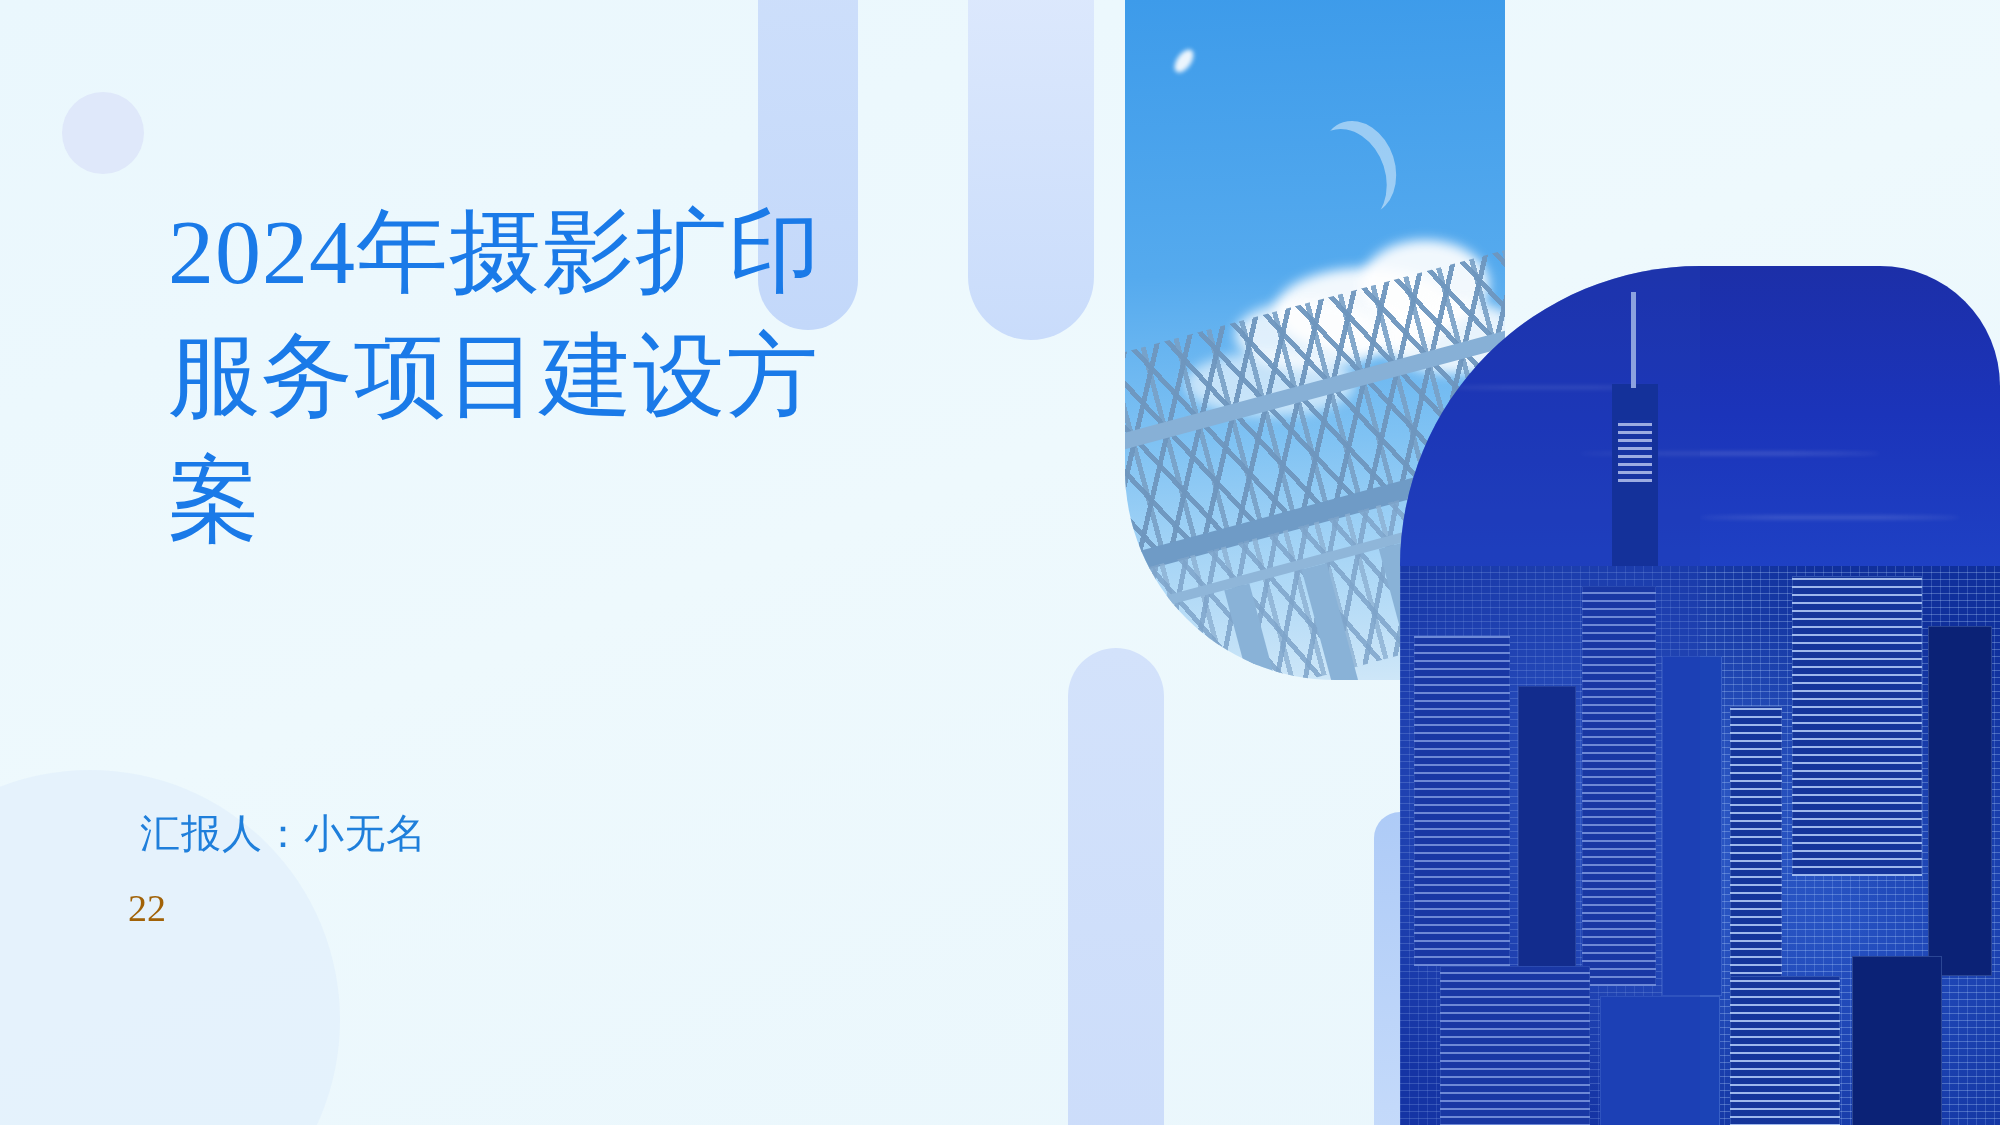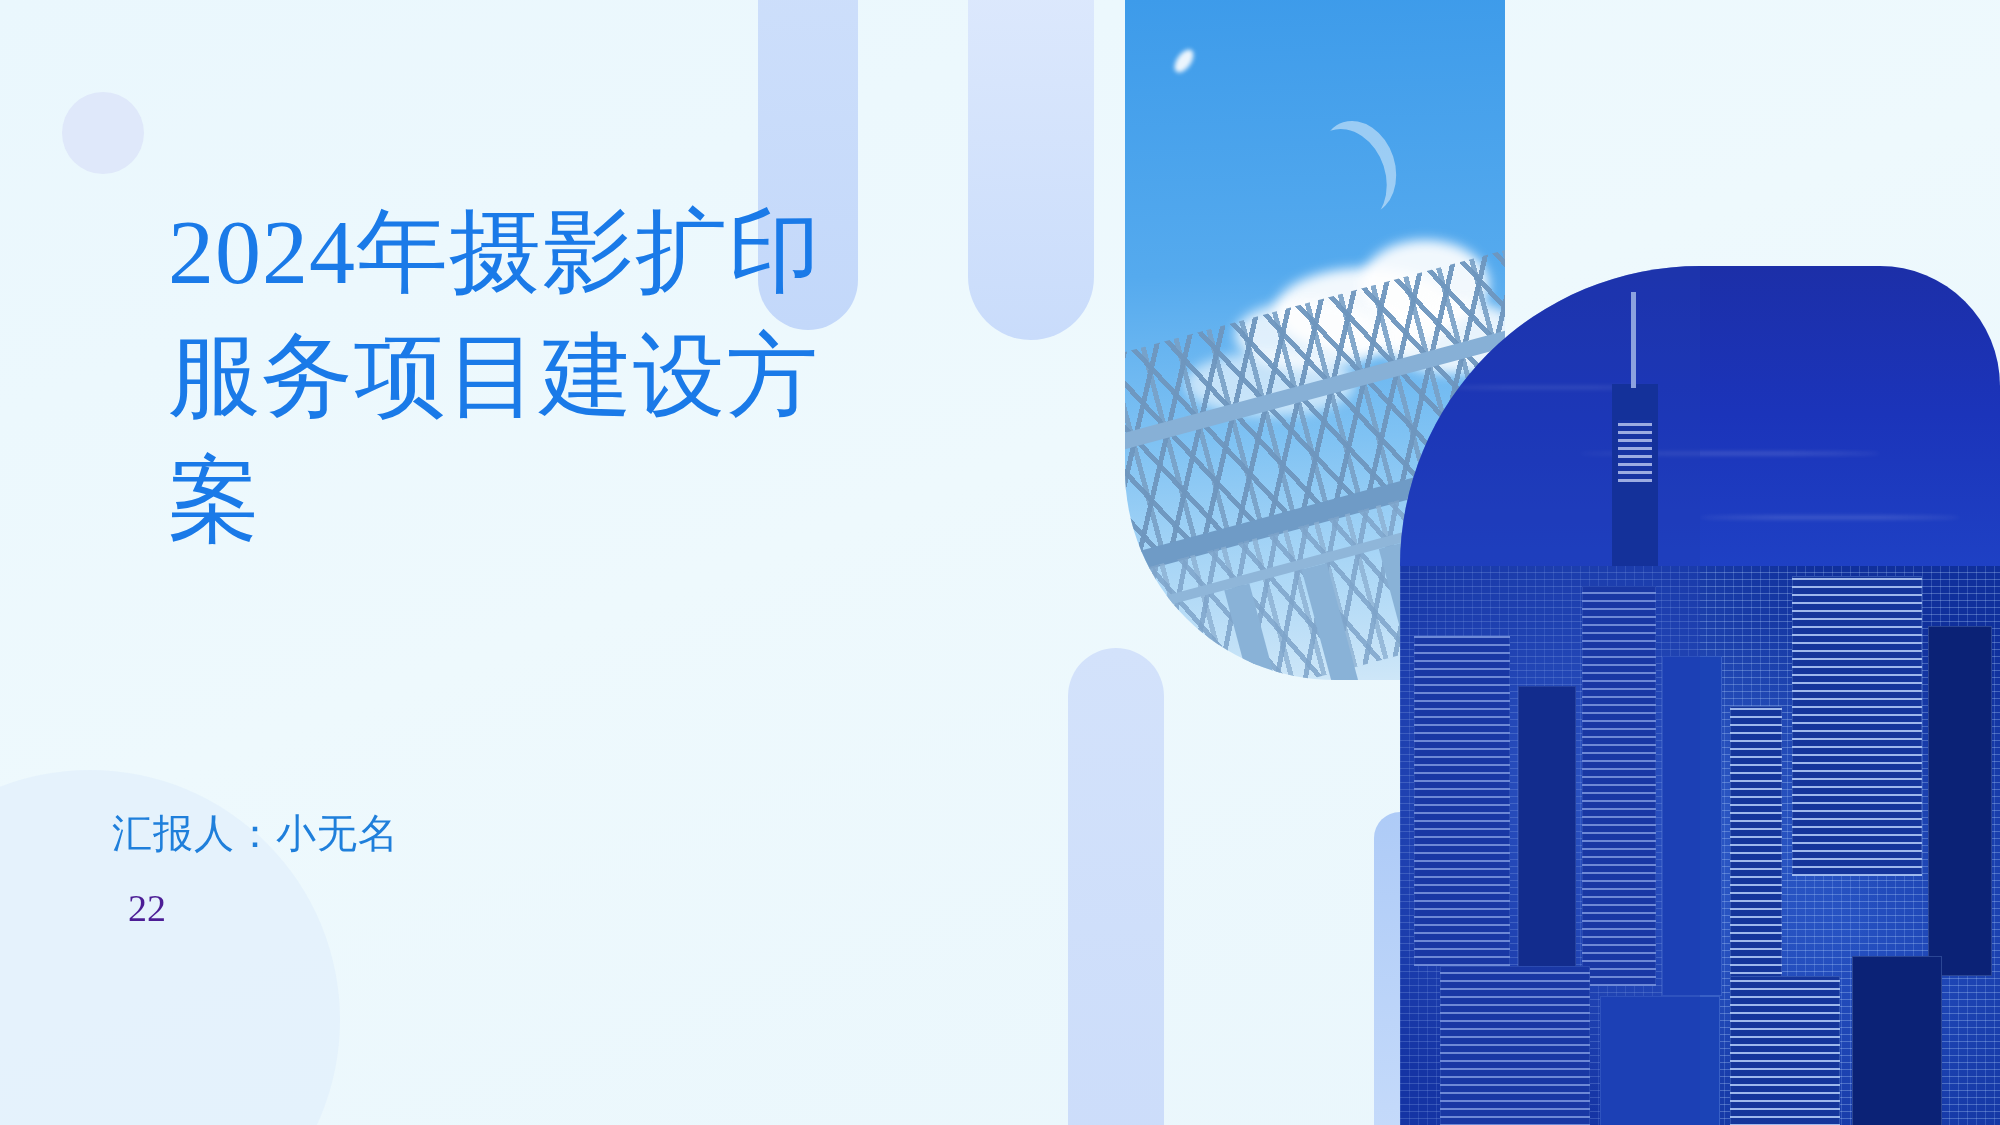--- a/index.html
+++ b/index.html
@@ -103,27 +103,27 @@
 
   
   .title{
     position:absolute;left:128px;top:190px;width:660px;
     font-size:92px;line-height:1.35;color:#1a7ae8;letter-spacing:1px;
     font-family:"Liberation Serif","DejaVu Serif",serif;
     white-space:pre-wrap;
     margin-left:40px;
   }
   .presenter{
-    position:absolute;left:112px;top:806px;
+    position:absolute;left:140px;top:806px;
     font-size:40px;color:#1f7fdb;letter-spacing:1px;
     font-family:"Liberation Serif","DejaVu Serif",serif;
   }
   .datenum{
     position:absolute;left:128px;top:886px;
-    font-size:38px;color:#4c1d95;
+    font-size:38px;color:#a16207;
     font-family:"Liberation Serif","DejaVu Serif",serif;
   }
 </style>
 </head>
 <body>
 
 <div class="slide">
 
   <div class="bg-wash"></div>
 

